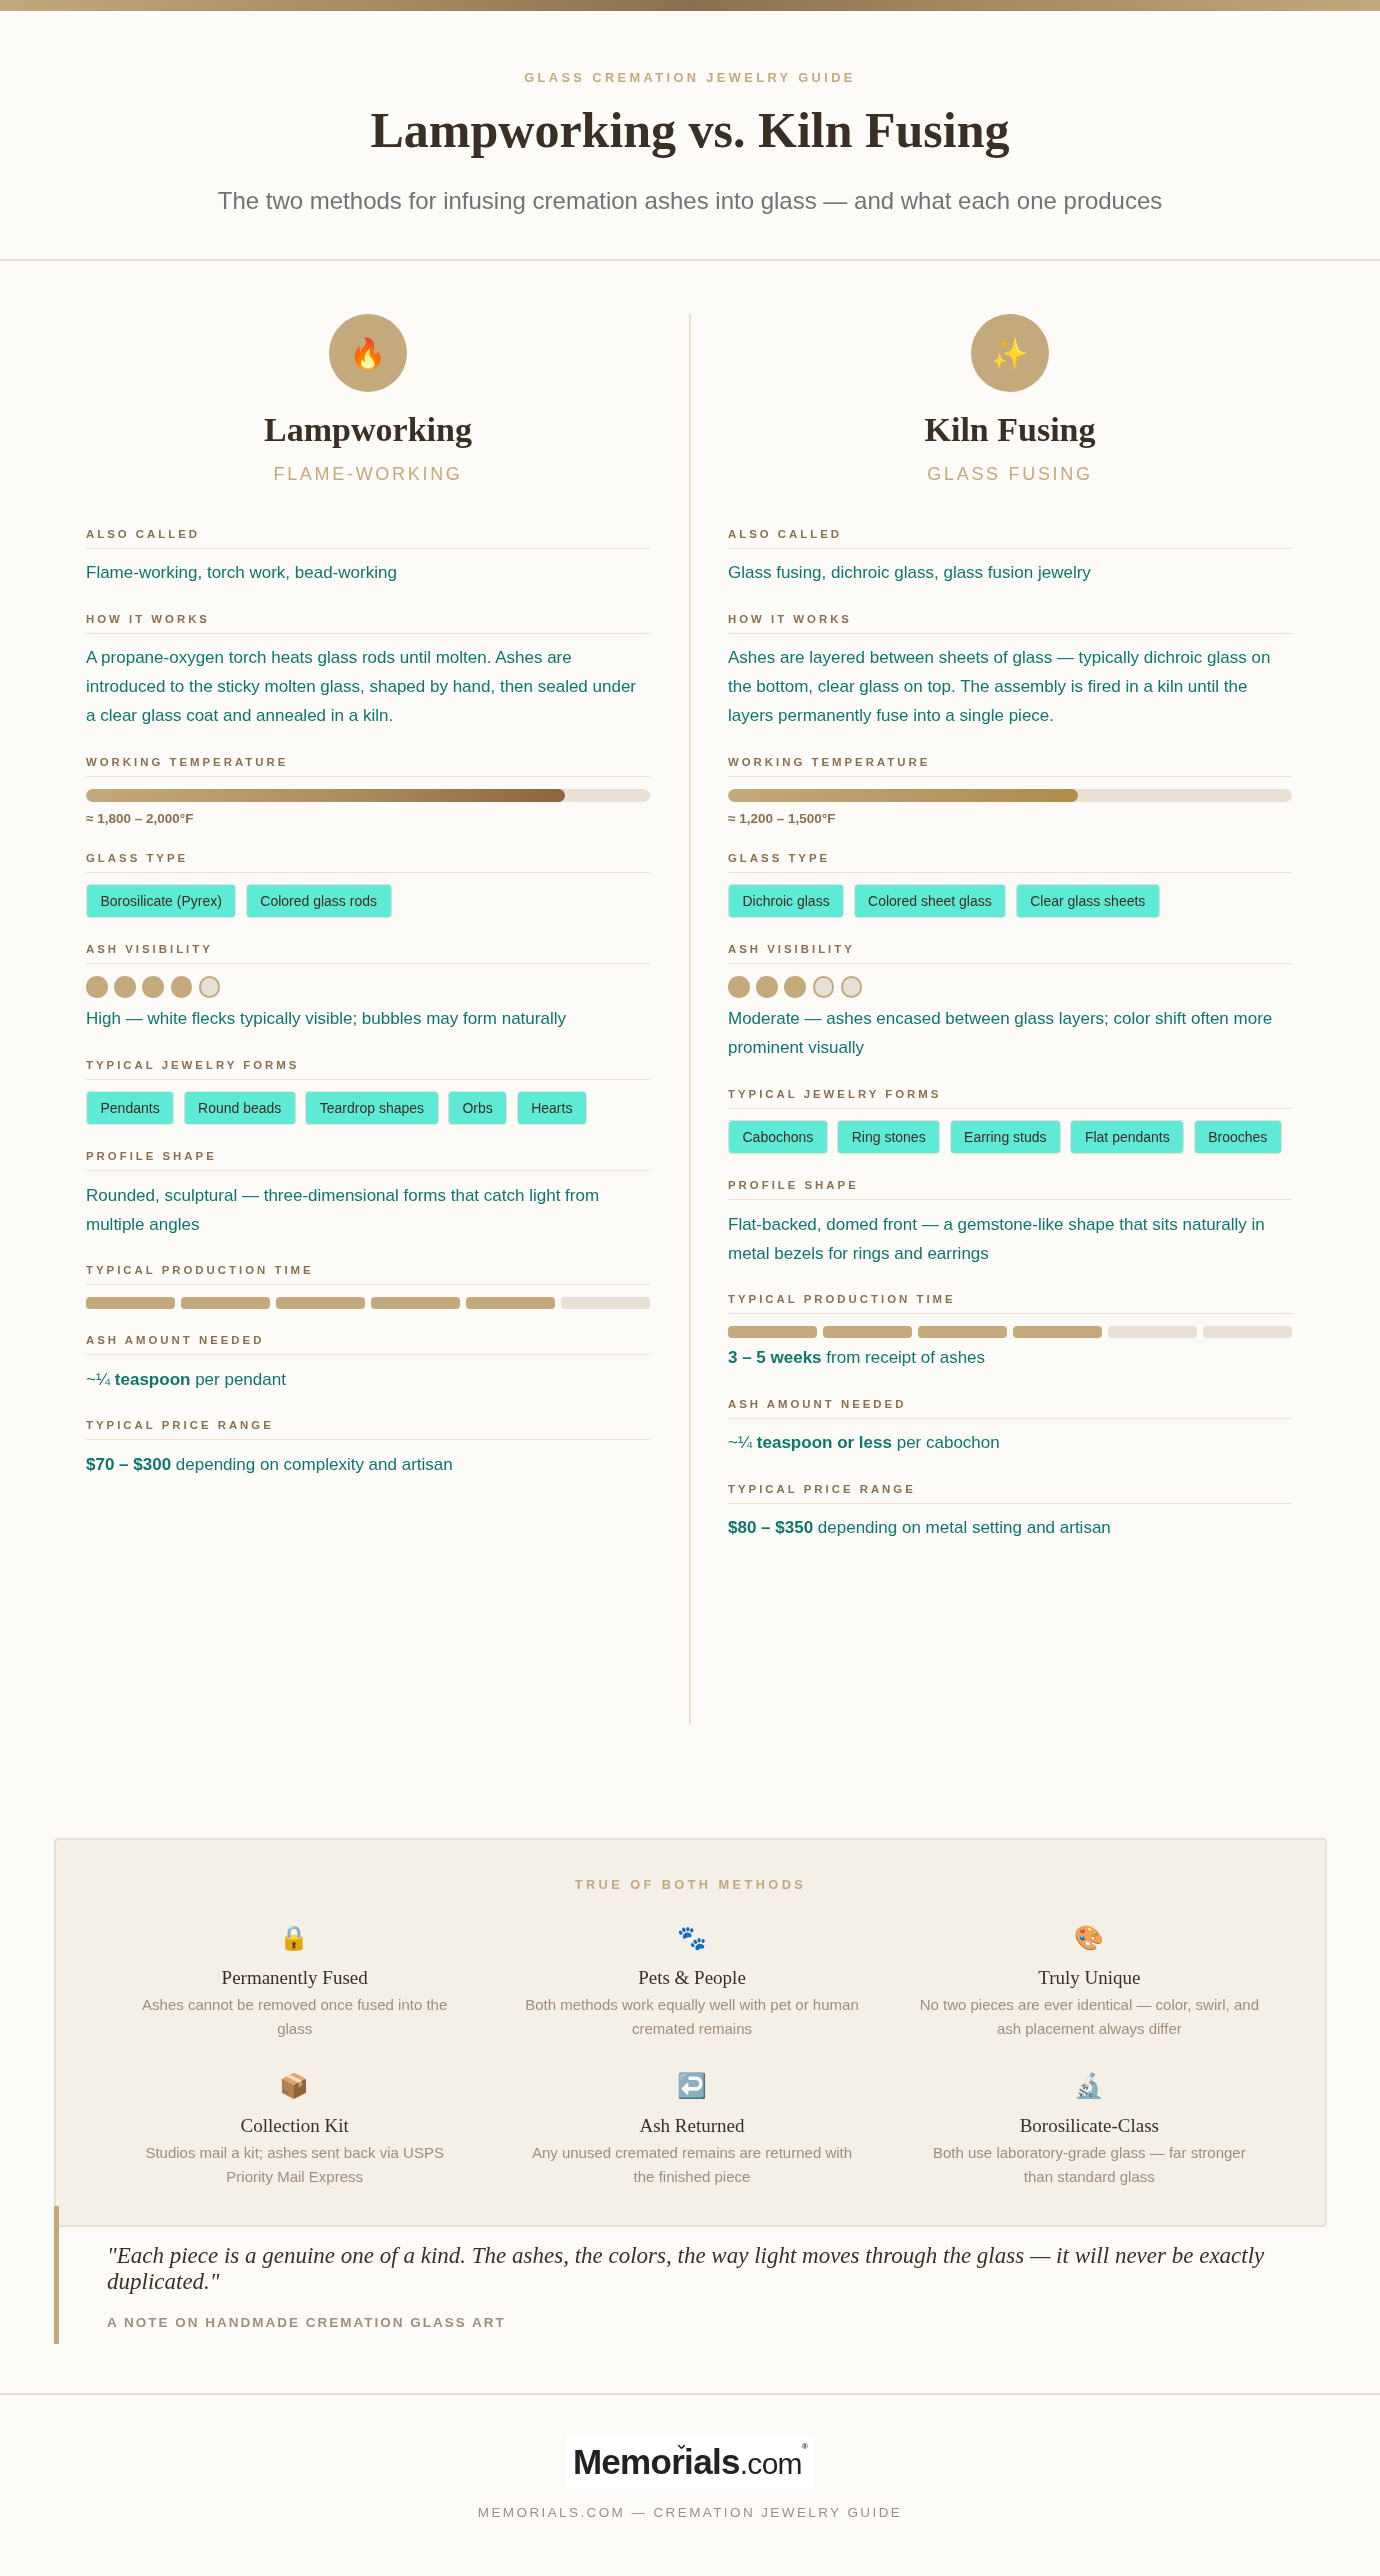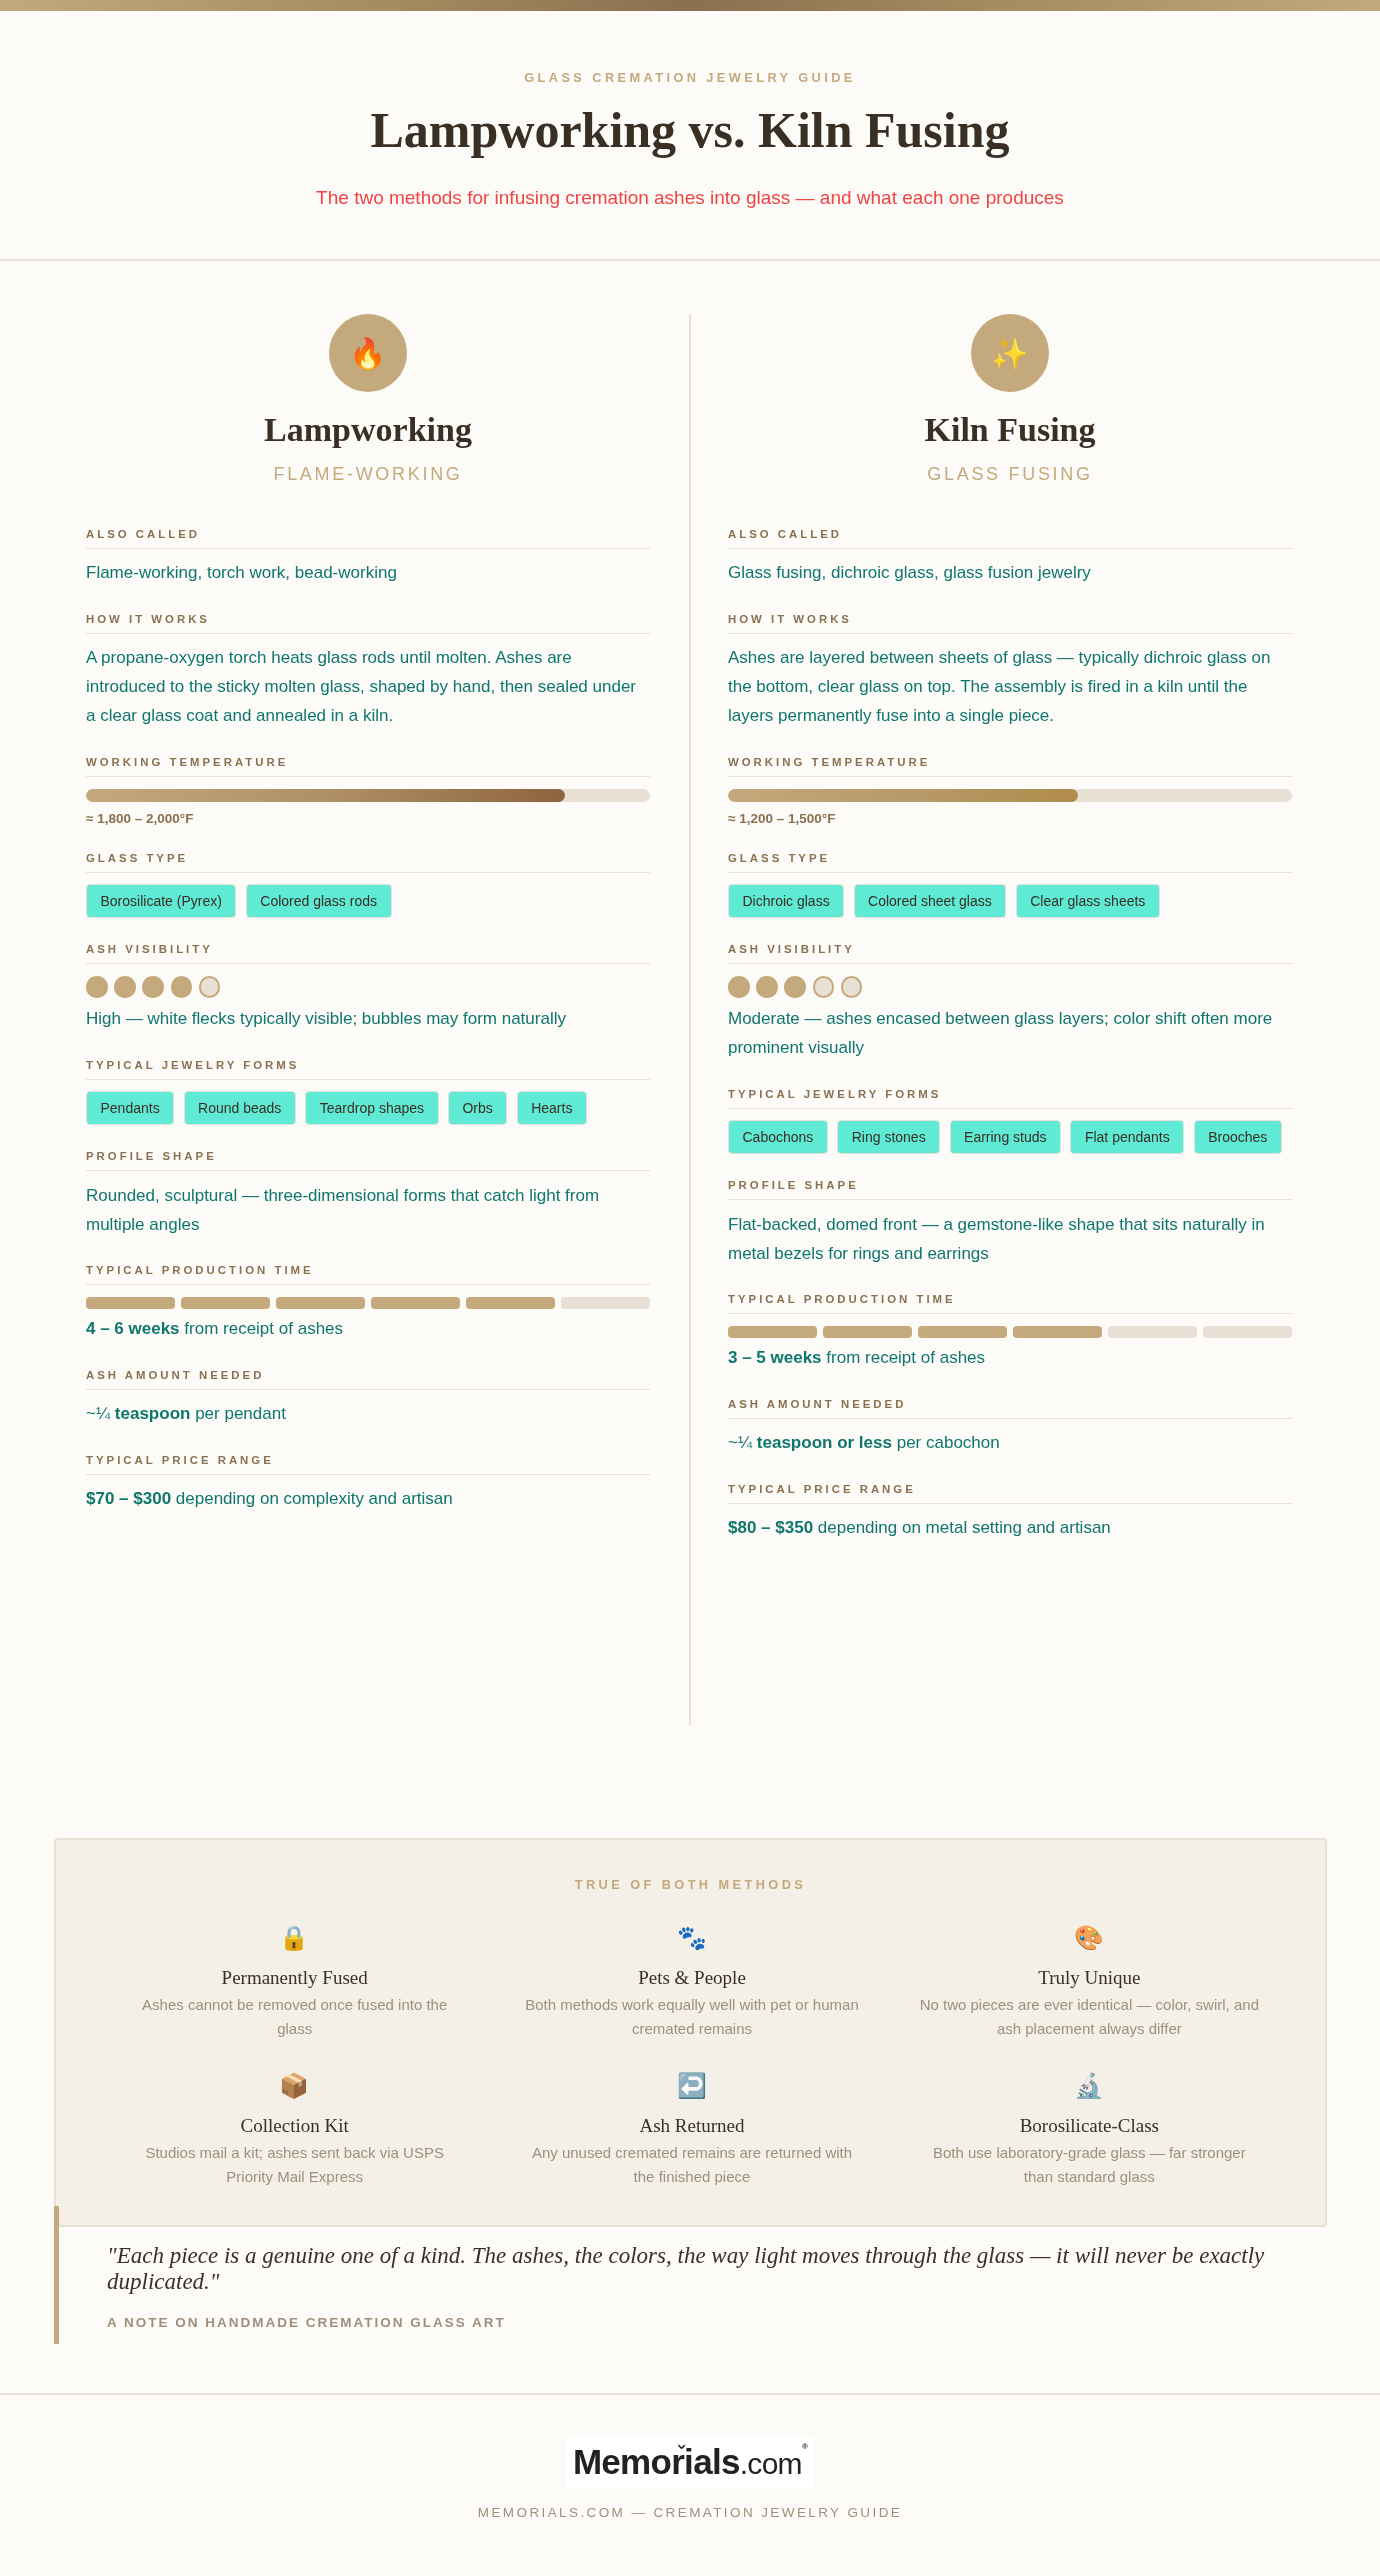--- a/index.html
+++ b/index.html
@@ -7,21 +7,21 @@
   body { font-family: "Liberation Sans", sans-serif; color: #3a2f25; height: 2576px; position: relative; overflow: hidden; }
 
   .topbar { position: absolute; left: 0; top: 0; width: 1380px; height: 10.8px;
     background: linear-gradient(90deg, #c2a97c 0%, #a4885f 30%, #8a7050 50%, #a4885f 70%, #c2a97c 100%); }
 
   .header { position: absolute; left: 0; top: 10.8px; width: 1380px; height: 248px; text-align: center; }
   .eyebrow { position: absolute; top: 59px; left: 0; width: 100%; font-size: 12.8px; letter-spacing: 3.4px;
     color: #c4a97c; font-weight: bold; }
   .title { position: absolute; top: 90px; left: 0; width: 100%; font-family: "Liberation Serif", serif;
     font-size: 50px; color: #3a2f25; }
-  .subtitle { position: absolute; top: 176px; left: 0; width: 100%; font-size: 19px; color: #ef4444; }
+  .subtitle { position: absolute; top: 176px; left: 0; width: 100%; font-size: 24px; color: #737373; }
   .hdivider { position: absolute; left: 0; top: 259px; width: 1380px; height: 2px; background: #e8e0d5; }
 
   .vdivider { position: absolute; left: 689px; top: 314px; width: 2px; height: 1411px; background: #e8e0d5; }
 
   .col { position: absolute; top: 314px; width: 564px; }
   .col.left { left: 86px; }
   .col.right { left: 728px; }
 
   .method-icon { width: 78px; height: 78px; border-radius: 50%; background: #c4a97c; margin: 0 auto;
     display: flex; align-items: center; justify-content: center; font-size: 30px; }
@@ -146,21 +146,20 @@
       <div class="sec">
         <div class="sec-label">TYPICAL PRODUCTION TIME</div>
         <div class="segs">
           <span class="seg"></span>
           <span class="seg"></span>
           <span class="seg"></span>
           <span class="seg"></span>
           <span class="seg"></span>
           <span class="seg off"></span>
         </div>
-        <div class="sec-body"><b>4 – 6 weeks</b><span> from receipt of ashes</span></div>
       </div>
       <div class="sec">
         <div class="sec-label">ASH AMOUNT NEEDED</div>
         <div class="sec-body"><span>~¼ </span><b>teaspoon</b><span> per pendant</span></div>
       </div>
       <div class="sec">
         <div class="sec-label">TYPICAL PRICE RANGE</div>
         <div class="sec-body"><b>$70 – $300</b><span> depending on complexity and artisan</span></div>
       </div>
     </div>

